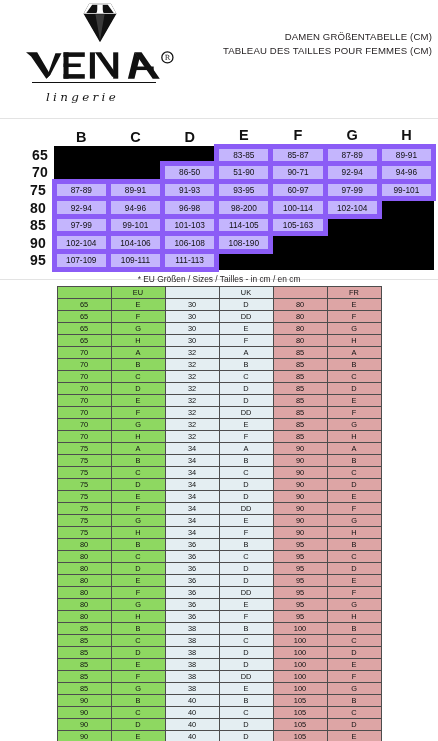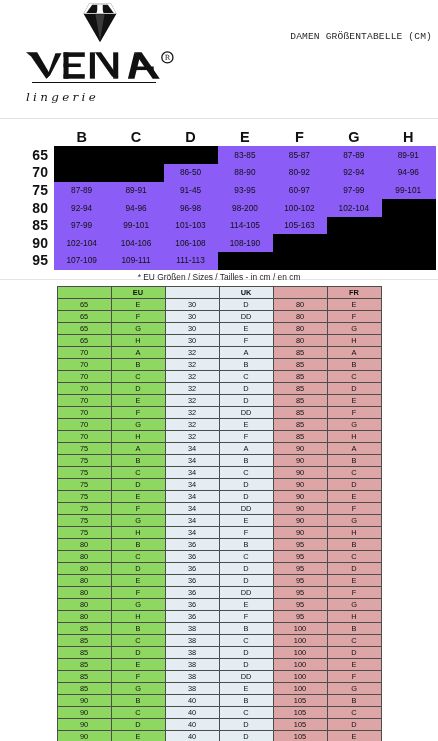--- a/index.html
+++ b/index.html
@@ -43,33 +43,32 @@
   .vena-rule {
     position: absolute;
     left: 8px;
     top: 80px;
     width: 124px;
     height: 1px;
     background: #111;
   }
   .lingerie-wrap {
     position: absolute;
-    left: 0;
+    left: 20px;
     top: 84px;
     width: 124px;
     height: 22px;
   }
 
   .titles {
     position: absolute;
     right: 6px;
     top: 30px;
     text-align: right;
     line-height: 1.42;
-    font-family: Liberation Mono, monospace;
   }
   .titles div {
     font-size: 9.6px;
     letter-spacing: 0.15px;
     color: #231f20;
     white-space: nowrap;
   }
 
   .divider {
     width: 100%;
@@ -111,22 +110,22 @@
     font-weight: bold;
     text-align: right;
     padding-right: 6px;
     background: #fff;
     color: #111;
   }
   .meas .cell {
     height: 17.6px;
     text-align: center;
     font-size: 8.3px;
-    border: 1px solid #8b5cf6;
-    background: #8b5cf6;
+    border: 5px solid #8b5cf6;
+    background: #c4b5fd;
     color: #111;
     white-space: nowrap;
   }
   .meas .cell.blank {
     background: #000000;
     border: 1px solid #000000;
   }
   .footnote {
     text-align: center;
     font-size: 8.4px;
@@ -150,21 +149,21 @@
     font-size: 7.4px;
     border: 1px solid #4d4d4d;
     padding: 0;
     line-height: 11px;
     color: #101010;
     white-space: nowrap;
   }
   .c-green  { background: #8ed861; }
   .c-blue   { background: #e4eef2; }
   .c-pink   { background: #dda5a5; }
-  td.hdr { font-weight: bold; }
+  td.hdr { font-weight: normal; }
   .conv col.w1 { width: 54px; }
   .conv col.w2 { width: 54px; }
   .conv col.w3 { width: 54px; }
   .conv col.w4 { width: 54px; }
   .conv col.w5 { width: 54px; }
   .conv col.w6 { width: 54px; }
 </style>
 </head>
 <body>
 
@@ -215,20 +214,21 @@
 
     <div class="lingerie-wrap">
       <svg viewBox="0 0 260 42" width="124" height="22" aria-hidden="true">
         <text x="4" y="30" font-family="DejaVu Serif, serif" font-style="italic" font-size="25" letter-spacing="7" fill="#111111">lingerie</text>
       </svg>
     </div>
   </div>
 
   <div class="titles">
     <div>DAMEN GRÖßENTABELLE (CM)</div>
+    <div>TABLEAU DES TAILLES POUR FEMMES (CM)</div>
   </div>
 </div>
 
 <div class="divider"></div>
 
 <div class="meas-section">
   <table class="meas">
     <colgroup>
       <col class="corner" style="width:52px">
       <col style="width:54px">
@@ -260,42 +260,42 @@
           <td class="cell">83-85</td>
           <td class="cell">85-87</td>
           <td class="cell">87-89</td>
           <td class="cell">89-91</td>
         </tr>
         <tr>
           <td class="rowhead">70</td>
           <td class="cell blank"></td>
           <td class="cell blank"></td>
           <td class="cell">86-50</td>
-          <td class="cell">88-90</td>
-          <td class="cell">80-92</td>
+          <td class="cell">51-90</td>
+          <td class="cell">90-71</td>
           <td class="cell">92-94</td>
           <td class="cell">94-96</td>
         </tr>
         <tr>
           <td class="rowhead">75</td>
           <td class="cell">87-89</td>
           <td class="cell">89-91</td>
-          <td class="cell">91-45</td>
+          <td class="cell">91-93</td>
           <td class="cell">93-95</td>
           <td class="cell">60-97</td>
           <td class="cell">97-99</td>
           <td class="cell">99-101</td>
         </tr>
         <tr>
           <td class="rowhead">80</td>
           <td class="cell">92-94</td>
           <td class="cell">94-96</td>
           <td class="cell">96-98</td>
           <td class="cell">98-200</td>
-          <td class="cell">100-102</td>
+          <td class="cell">100-114</td>
           <td class="cell">102-104</td>
           <td class="cell blank"></td>
         </tr>
         <tr>
           <td class="rowhead">85</td>
           <td class="cell">97-99</td>
           <td class="cell">99-101</td>
           <td class="cell">101-103</td>
           <td class="cell">114-105</td>
           <td class="cell">105-163</td>

